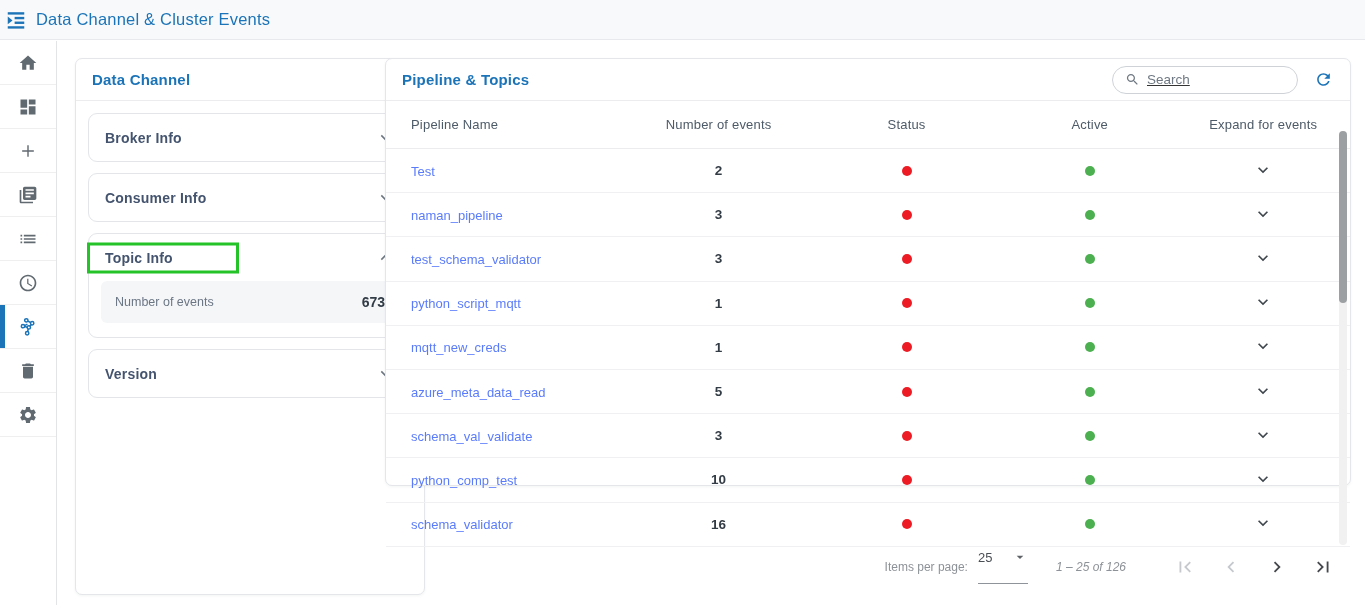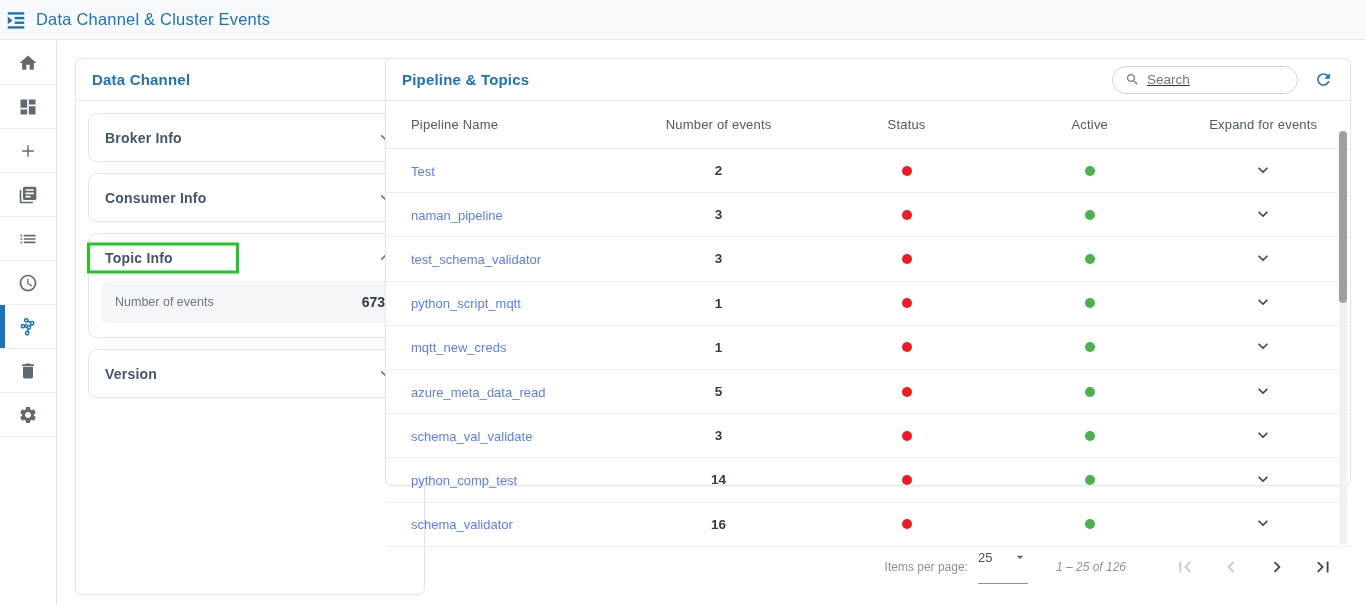--- a/index.html
+++ b/index.html
@@ -350,21 +350,21 @@
       <button class="expand-btn">
         <svg viewBox="0 0 24 24" fill="currentColor">
               <path d="M7.41 8.59 12 13.17l4.59-4.58L18 10l-6 6-6-6z"></path>
             </svg>
       </button>
     </div>
   </div>
 
   <div class="trow">
     <div class="c name"><a class="plink">python_comp_test</a></div>
-    <div class="c events">14</div>
+    <div class="c events">10</div>
     <div class="c"><span class="dot red"></span></div>
     <div class="c"><span class="dot green"></span></div>
     <div class="c">
       <button class="expand-btn">
         <svg viewBox="0 0 24 24" fill="currentColor">
               <path d="M7.41 8.59 12 13.17l4.59-4.58L18 10l-6 6-6-6z"></path>
             </svg>
       </button>
     </div>
   </div>

